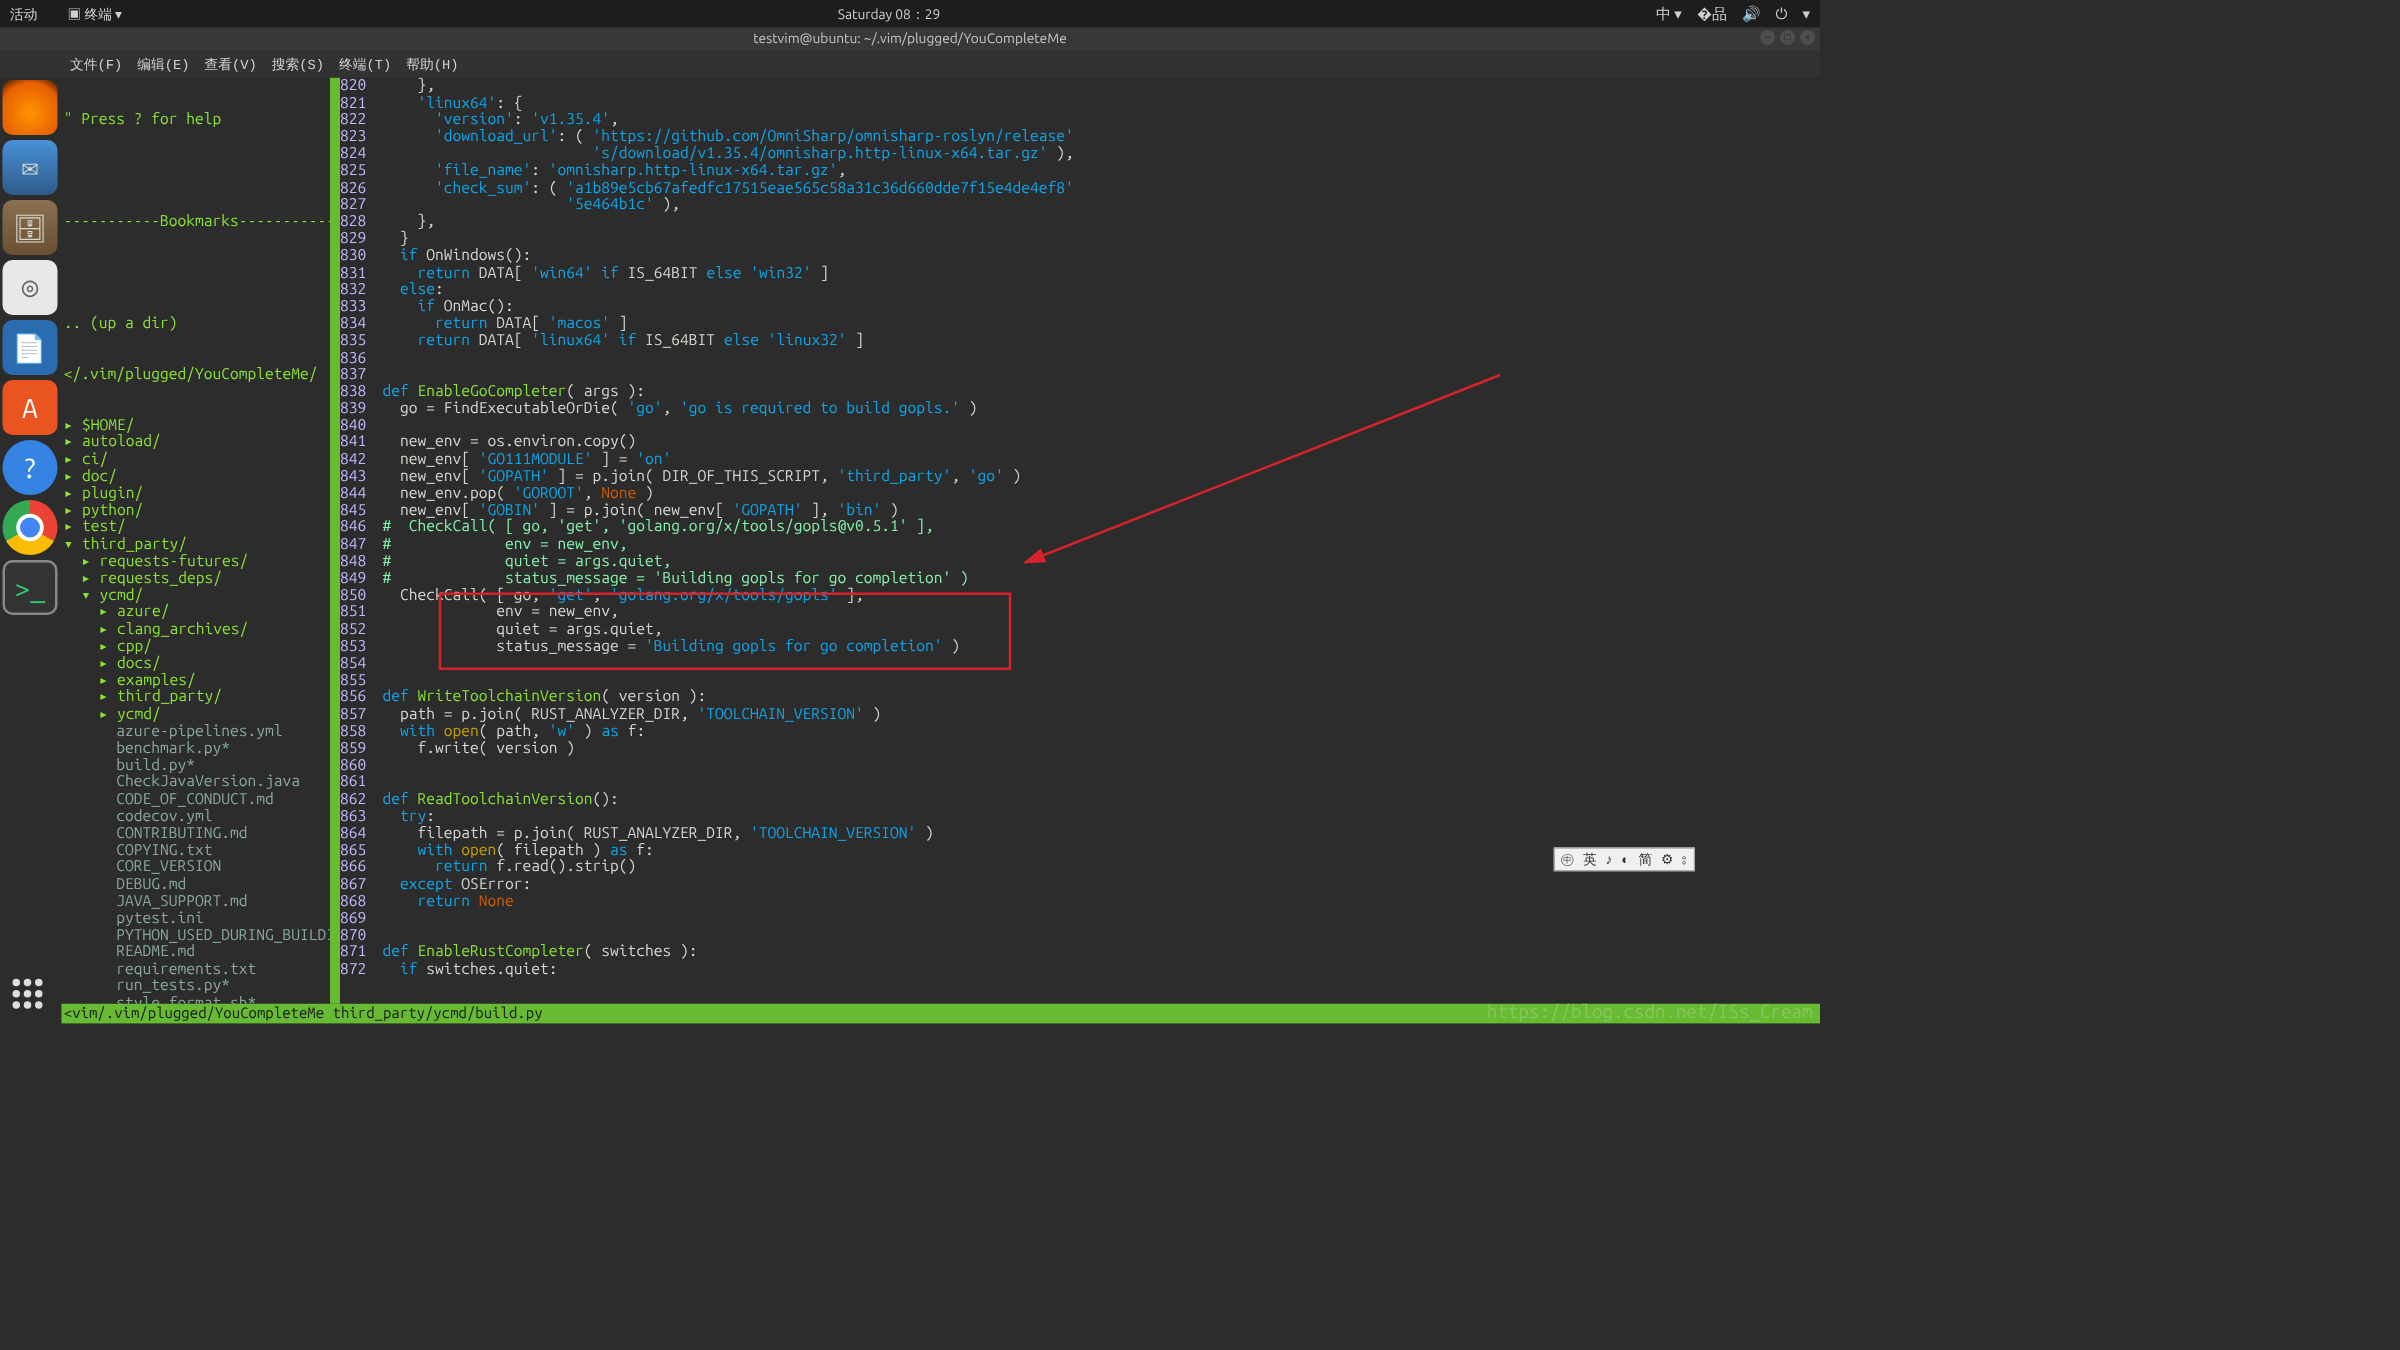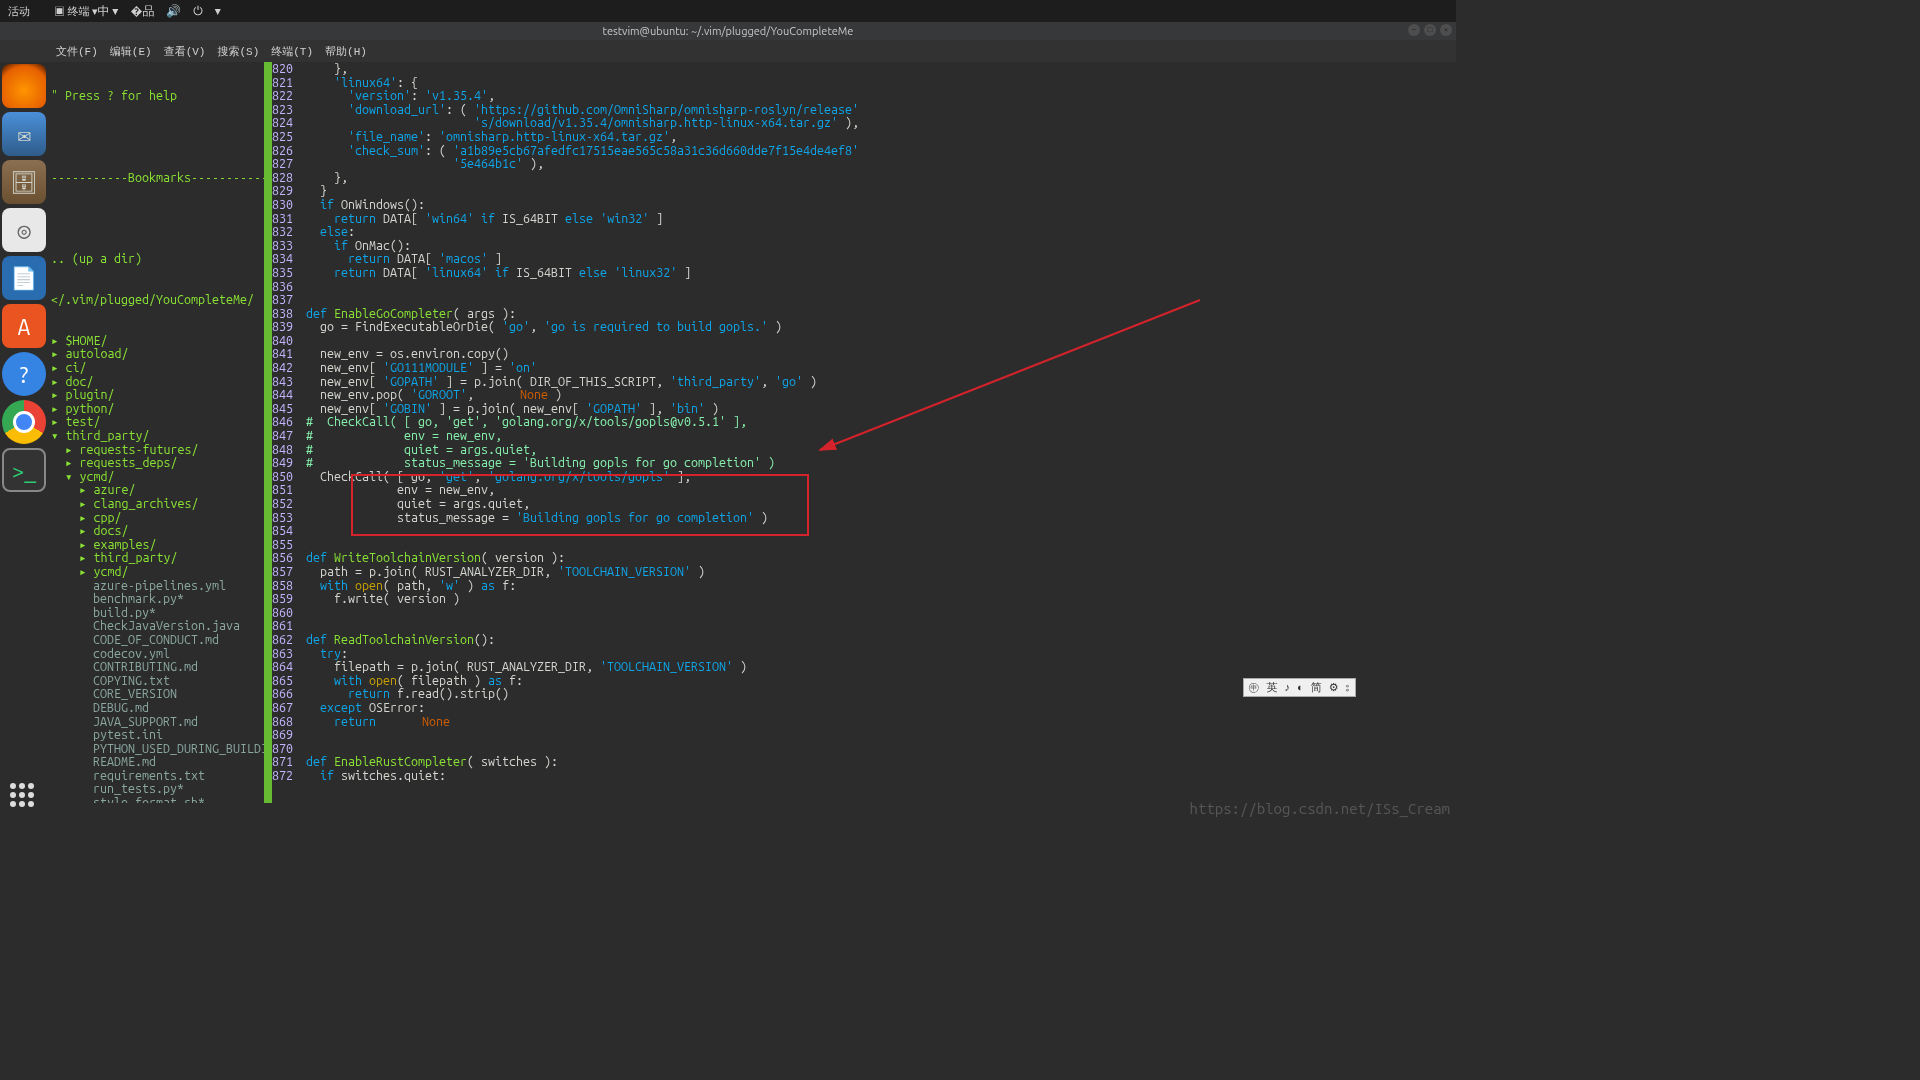--- a/index.html
+++ b/index.html
@@ -163,21 +163,21 @@
 .codepane .ln {
   width: 34px;
   color: #c4b5fd;
   padding-right: 6px;
 }
 .codepane .code { color: #d3d7cf; }
 .codepane .kw { color: #0ea5e9; }
 .codepane .def { color: #8ae234; }
 .codepane .str { color: #0ea5e9; }
 .codepane .cm { color: #86efac; }
-.codepane .none { color: #ce5c00; margin-left: 39px; }
+.codepane .none { color: #ce5c00; }
 .codepane .fun { color: #c4a000; }
 
 
 .statusline {
   position: absolute;
   left: 0; right: 0; bottom: 0;
   height: 16px;
   background: #66bb33;
   color: #1a1a1a;
   line-height: 16px;
@@ -220,20 +220,21 @@
 }
 </style>
 </head>
 <body>
 
 <div class="topbar">
   <div class="left">
     <span>活动</span>
     <span><span>▣</span> <span>终端</span> <span>▾</span></span>
   </div>
+  <div class="center">Saturday 08：29</div>
   <div class="right">
     <span class="tray-icon">中 ▾</span>
     <span class="tray-icon">�品</span>
     <span class="tray-icon">🔊</span>
     <span class="tray-icon">⏻</span>
     <span class="tray-icon">▾</span>
   </div>
 </div>
 
 <div class="window-title">
@@ -286,20 +287,21 @@
     <div class="line">&nbsp;</div>
     <div class="line muted">.. (up a dir)</div>
     <div class="line muted">&lt;/.vim/plugged/YouCompleteMe/</div>
     <div id="nerdtree-items"><div class="line" style="color: rgb(138, 226, 52);">▸ $HOME/</div><div class="line" style="color: rgb(138, 226, 52);">▸ autoload/</div><div class="line" style="color: rgb(138, 226, 52);">▸ ci/</div><div class="line" style="color: rgb(138, 226, 52);">▸ doc/</div><div class="line" style="color: rgb(138, 226, 52);">▸ plugin/</div><div class="line" style="color: rgb(138, 226, 52);">▸ python/</div><div class="line" style="color: rgb(138, 226, 52);">▸ test/</div><div class="line" style="color: rgb(138, 226, 52);">▾ third_party/</div><div class="line" style="color: rgb(138, 226, 52);">  ▸ requests-futures/</div><div class="line" style="color: rgb(138, 226, 52);">  ▸ requests_deps/</div><div class="line" style="color: rgb(138, 226, 52);">  ▾ ycmd/</div><div class="line" style="color: rgb(138, 226, 52);">    ▸ azure/</div><div class="line" style="color: rgb(138, 226, 52);">    ▸ clang_archives/</div><div class="line" style="color: rgb(138, 226, 52);">    ▸ cpp/</div><div class="line" style="color: rgb(138, 226, 52);">    ▸ docs/</div><div class="line" style="color: rgb(138, 226, 52);">    ▸ examples/</div><div class="line" style="color: rgb(138, 226, 52);">    ▸ third_party/</div><div class="line" style="color: rgb(138, 226, 52);">    ▸ ycmd/</div><div class="line" style="color: rgb(138, 168, 160);">      azure-pipelines.yml</div><div class="line" style="color: rgb(138, 168, 160);">      benchmark.py*</div><div class="line" style="color: rgb(138, 168, 160);">      build.py*</div><div class="line" style="color: rgb(138, 168, 160);">      CheckJavaVersion.java</div><div class="line" style="color: rgb(138, 168, 160);">      CODE_OF_CONDUCT.md</div><div class="line" style="color: rgb(138, 168, 160);">      codecov.yml</div><div class="line" style="color: rgb(138, 168, 160);">      CONTRIBUTING.md</div><div class="line" style="color: rgb(138, 168, 160);">      COPYING.txt</div><div class="line" style="color: rgb(138, 168, 160);">      CORE_VERSION</div><div class="line" style="color: rgb(138, 168, 160);">      DEBUG.md</div><div class="line" style="color: rgb(138, 168, 160);">      JAVA_SUPPORT.md</div><div class="line" style="color: rgb(138, 168, 160);">      pytest.ini</div><div class="line" style="color: rgb(138, 168, 160);">      PYTHON_USED_DURING_BUILDI</div><div class="line" style="color: rgb(138, 168, 160);">      README.md</div><div class="line" style="color: rgb(138, 168, 160);">      requirements.txt</div><div class="line" style="color: rgb(138, 168, 160);">      run_tests.py*</div><div class="line" style="color: rgb(138, 168, 160);">      style_format.sh*</div></div>
   </div>
 
   <div class="vsplit"></div>
 
   <div class="codepane" id="codepane"><div class="row"><div class="ln">820</div><div class="code">    },</div></div><div class="row"><div class="ln">821</div><div class="code">    <span class="str">'linux64'</span>: {</div></div><div class="row"><div class="ln">822</div><div class="code">      <span class="str">'version'</span>: <span class="str">'v1.35.4'</span>,</div></div><div class="row"><div class="ln">823</div><div class="code">      <span class="str">'download_url'</span>: ( <span class="str">'https://github.com/OmniSharp/omnisharp-roslyn/release'</span></div></div><div class="row"><div class="ln">824</div><div class="code">                        <span class="str">'s/download/v1.35.4/omnisharp.http-linux-x64.tar.gz'</span> ),</div></div><div class="row"><div class="ln">825</div><div class="code">      <span class="str">'file_name'</span>: <span class="str">'omnisharp.http-linux-x64.tar.gz'</span>,</div></div><div class="row"><div class="ln">826</div><div class="code">      <span class="str">'check_sum'</span>: ( <span class="str">'a1b89e5cb67afedfc17515eae565c58a31c36d660dde7f15e4de4ef8'</span></div></div><div class="row"><div class="ln">827</div><div class="code">                     <span class="str">'5e464b1c'</span> ),</div></div><div class="row"><div class="ln">828</div><div class="code">    },</div></div><div class="row"><div class="ln">829</div><div class="code">  }</div></div><div class="row"><div class="ln">830</div><div class="code">  <span class="kw">if</span> OnWindows():</div></div><div class="row"><div class="ln">831</div><div class="code">    <span class="kw">return</span> DATA[ <span class="str">'win64'</span> <span class="kw">if</span> IS_64BIT <span class="kw">else</span> <span class="str">'win32'</span> ]</div></div><div class="row"><div class="ln">832</div><div class="code">  <span class="kw">else</span>:</div></div><div class="row"><div class="ln">833</div><div class="code">    <span class="kw">if</span> OnMac():</div></div><div class="row"><div class="ln">834</div><div class="code">      <span class="kw">return</span> DATA[ <span class="str">'macos'</span> ]</div></div><div class="row"><div class="ln">835</div><div class="code">    <span class="kw">return</span> DATA[ <span class="str">'linux64'</span> <span class="kw">if</span> IS_64BIT <span class="kw">else</span> <span class="str">'linux32'</span> ]</div></div><div class="row"><div class="ln">836</div><div class="code"></div></div><div class="row"><div class="ln">837</div><div class="code"></div></div><div class="row"><div class="ln">838</div><div class="code"><span class="kw">def</span> <span class="def">EnableGoCompleter</span>( args ):</div></div><div class="row"><div class="ln">839</div><div class="code">  go = FindExecutableOrDie( <span class="str">'go'</span>, <span class="str">'go is required to build gopls.'</span> )</div></div><div class="row"><div class="ln">840</div><div class="code"></div></div><div class="row"><div class="ln">841</div><div class="code">  new_env = os.environ.copy()</div></div><div class="row"><div class="ln">842</div><div class="code">  new_env[ <span class="str">'GO111MODULE'</span> ] = <span class="str">'on'</span></div></div><div class="row"><div class="ln">843</div><div class="code">  new_env[ <span class="str">'GOPATH'</span> ] = p.join( DIR_OF_THIS_SCRIPT, <span class="str">'third_party'</span>, <span class="str">'go'</span> )</div></div><div class="row"><div class="ln">844</div><div class="code">  new_env.pop( <span class="str">'GOROOT'</span>, <span class="none">None</span> )</div></div><div class="row"><div class="ln">845</div><div class="code">  new_env[ <span class="str">'GOBIN'</span> ] = p.join( new_env[ <span class="str">'GOPATH'</span> ], <span class="str">'bin'</span> )</div></div><div class="row"><div class="ln">846</div><div class="code"><span class="cm">#  CheckCall( [ go, 'get', 'golang.org/x/tools/gopls@v0.5.1' ],</span></div></div><div class="row"><div class="ln">847</div><div class="code"><span class="cm">#             env = new_env,</span></div></div><div class="row"><div class="ln">848</div><div class="code"><span class="cm">#             quiet = args.quiet,</span></div></div><div class="row"><div class="ln">849</div><div class="code"><span class="cm">#             status_message = 'Building gopls for go completion' )</span></div></div><div class="row"><div class="ln">850</div><div class="code">  CheckCall( [ go, <span class="str">'get'</span>, <span class="str">'golang.org/x/tools/gopls'</span> ],</div></div><div class="row"><div class="ln">851</div><div class="code">             env = new_env,</div></div><div class="row"><div class="ln">852</div><div class="code">             quiet = args.quiet,</div></div><div class="row"><div class="ln">853</div><div class="code">             status_message = <span class="str">'Building gopls for go completion'</span> )</div></div><div class="row"><div class="ln">854</div><div class="code"></div></div><div class="row"><div class="ln">855</div><div class="code"></div></div><div class="row"><div class="ln">856</div><div class="code"><span class="kw">def</span> <span class="def">WriteToolchainVersion</span>( version ):</div></div><div class="row"><div class="ln">857</div><div class="code">  path = p.join( RUST_ANALYZER_DIR, <span class="str">'TOOLCHAIN_VERSION'</span> )</div></div><div class="row"><div class="ln">858</div><div class="code">  <span class="kw">with</span> <span class="fun">open</span>( path, <span class="str">'w'</span> ) <span class="kw">as</span> f:</div></div><div class="row"><div class="ln">859</div><div class="code">    f.write( version )</div></div><div class="row"><div class="ln">860</div><div class="code"></div></div><div class="row"><div class="ln">861</div><div class="code"></div></div><div class="row"><div class="ln">862</div><div class="code"><span class="kw">def</span> <span class="def">ReadToolchainVersion</span>():</div></div><div class="row"><div class="ln">863</div><div class="code">  <span class="kw">try</span>:</div></div><div class="row"><div class="ln">864</div><div class="code">    filepath = p.join( RUST_ANALYZER_DIR, <span class="str">'TOOLCHAIN_VERSION'</span> )</div></div><div class="row"><div class="ln">865</div><div class="code">    <span class="kw">with</span> <span class="fun">open</span>( filepath ) <span class="kw">as</span> f:</div></div><div class="row"><div class="ln">866</div><div class="code">      <span class="kw">return</span> f.read().strip()</div></div><div class="row"><div class="ln">867</div><div class="code">  <span class="kw">except</span> OSError:</div></div><div class="row"><div class="ln">868</div><div class="code">    <span class="kw">return</span> <span class="none">None</span></div></div><div class="row"><div class="ln">869</div><div class="code"></div></div><div class="row"><div class="ln">870</div><div class="code"></div></div><div class="row"><div class="ln">871</div><div class="code"><span class="kw">def</span> <span class="def">EnableRustCompleter</span>( switches ):</div></div><div class="row"><div class="ln">872</div><div class="code">  <span class="kw">if</span> switches.quiet:</div></div></div>
 
+  <div class="statusline">&lt;vim/.vim/plugged/YouCompleteMe third_party/ycmd/build.py</div>
 </div>
 
 <div class="redbox" style="left:351px; top:474px; width:458px; height:62px;"></div>
 
 <svg class="arrow" style="left:790px; top:290px; width:420px; height:200px;">
   <defs>
     <marker id="ah" markerWidth="10" markerHeight="10" refX="8" refY="3" orient="auto">
       <path d="M0,0 L0,6 L9,3 z" fill="#d4232b"></path>
     </marker>
   </defs>

